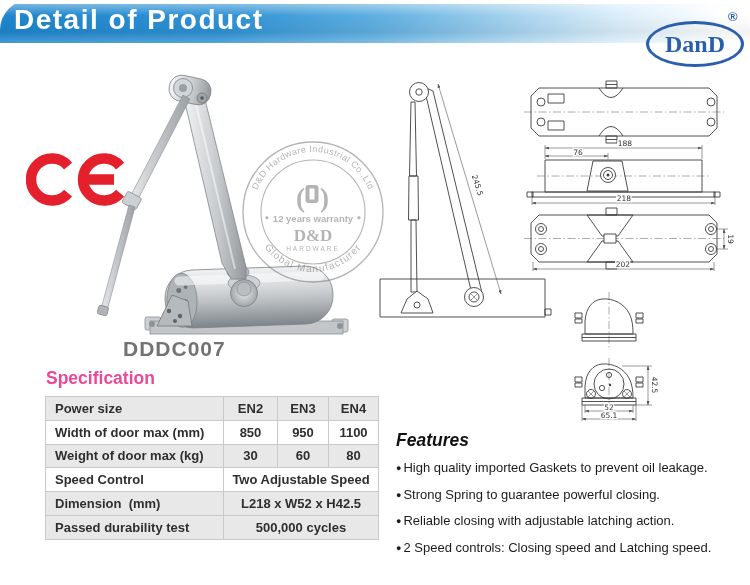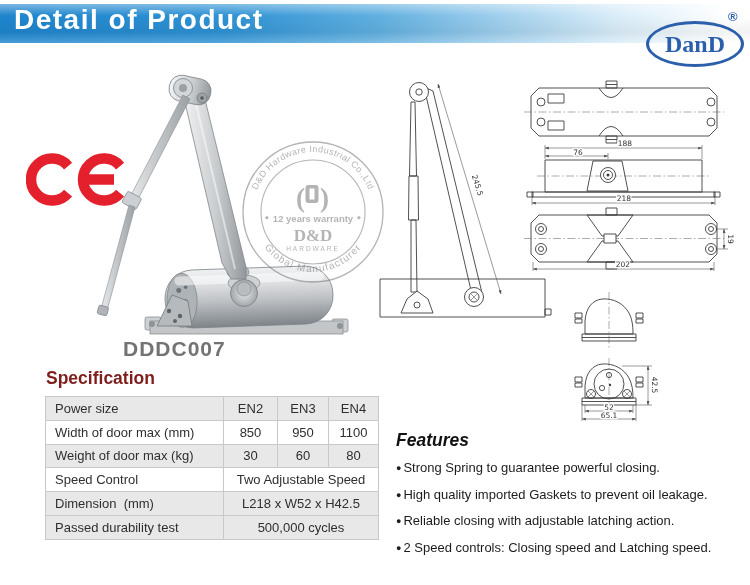--- a/index.html
+++ b/index.html
@@ -1,36 +1,36 @@
 <!DOCTYPE html>
 <html><head>
 <meta charset="utf-8">
 <style>
   html,body{margin:0;padding:0;background:#fff;}
   .page{position:relative;width:750px;height:585px;background:#fff;overflow:hidden;
-        font-family:"Liberation Sans",sans-serif;}
+        font-family:"Liberation Sans",sans-serif;border-radius:30px;}
   
   .banner{position:absolute;left:0;top:4px;width:750px;height:39px;
     background:linear-gradient(90deg,#1e85cd 0%,#2f92d4 30%,#5fafe0 50%,#a5d2ee 68%,#d9edf9 82%,#ffffff 97%);}
   .banner::before{content:"";position:absolute;inset:0;
     background:linear-gradient(180deg,rgba(255,255,255,.40) 0%,rgba(255,255,255,0) 30%,rgba(0,0,0,.05) 72%,rgba(255,255,255,.18) 100%);}
   .banner-title{position:absolute;left:14px;top:4px;font-size:28px;font-weight:bold;
     color:#ffffff;letter-spacing:1.5px;}
   
   .logo{position:absolute;left:646px;top:21px;width:92px;height:40px;border:3.5px solid #2b5fac;
     border-radius:50%;display:flex;align-items:center;justify-content:center;background:transparent;}
   .logo-text{font-family:"Liberation Serif",serif;font-weight:bold;font-size:24px;color:#2b5fac;}
   .logo-reg{position:absolute;left:728px;top:9px;font-size:13px;font-weight:bold;color:#2b5fac;}
   
   .model{position:absolute;left:123px;top:337px;font-size:21px;font-weight:bold;color:#737373;letter-spacing:1px;}
-  .spec-head{position:absolute;left:46px;top:368px;font-size:17.5px;font-weight:bold;color:#7f1d1d;}
+  .spec-head{position:absolute;left:46px;top:368px;font-size:17.5px;font-weight:bold;color:#ec4899;}
   .feat-head{position:absolute;left:396px;top:430px;font-size:17.5px;font-weight:bold;color:#111;font-style:italic;}
   
   .spec-table{position:absolute;left:45px;top:396px;border-collapse:collapse;table-layout:fixed;width:333px;}
-  .spec-table td{border:1px solid #c9c9c9;height:22.8px;font-size:13px;color:#2f2f2f;padding:0;}
+  .spec-table td{border:1px solid #c9c9c9;height:22.8px;font-size:13px;color:#2f2f2f;padding:0;font-weight:bold;}
   .spec-table td.lbl{padding-left:9px;text-align:left;white-space:pre;}
   .spec-table td.val{text-align:center;}
   .spec-table tr.gray td{background:#e8e8e8;}
   
   .features{position:absolute;left:396px;top:460px;width:345px;}
   .features ul{list-style:none;margin:0;padding:0;}
   .features li{font-size:13px;color:#1c1c1c;margin-bottom:11.5px;white-space:nowrap;}
   .features .blt{font-size:9px;position:relative;top:-1px;margin-right:2px;}
   
   .ce{position:absolute;left:26px;top:151px;}
@@ -337,20 +337,20 @@
         <tr class="gray">
           <td class="lbl">Passed durability test</td>
           <td colspan="3" class="val">500,000 cycles</td>
         </tr>
       </tbody>
   </table>
 
   <div class="feat-head">Features</div>
   <div class="features">
     <ul>
+        <li><span class="blt">●</span><span>High quality imported Gaskets to prevent oil leakage.</span></li>
         <li><span class="blt">●</span><span>Strong Spring to guarantee powerful closing.</span></li>
-        <li><span class="blt">●</span><span>High quality imported Gaskets to prevent oil leakage.</span></li>
         <li><span class="blt">●</span><span>Reliable closing with adjustable latching action.</span></li>
         <li><span class="blt">●</span><span>2 Speed controls: Closing speed and Latching speed.</span></li>
       </ul>
   </div>
 
 </div>
 
 </body></html>

